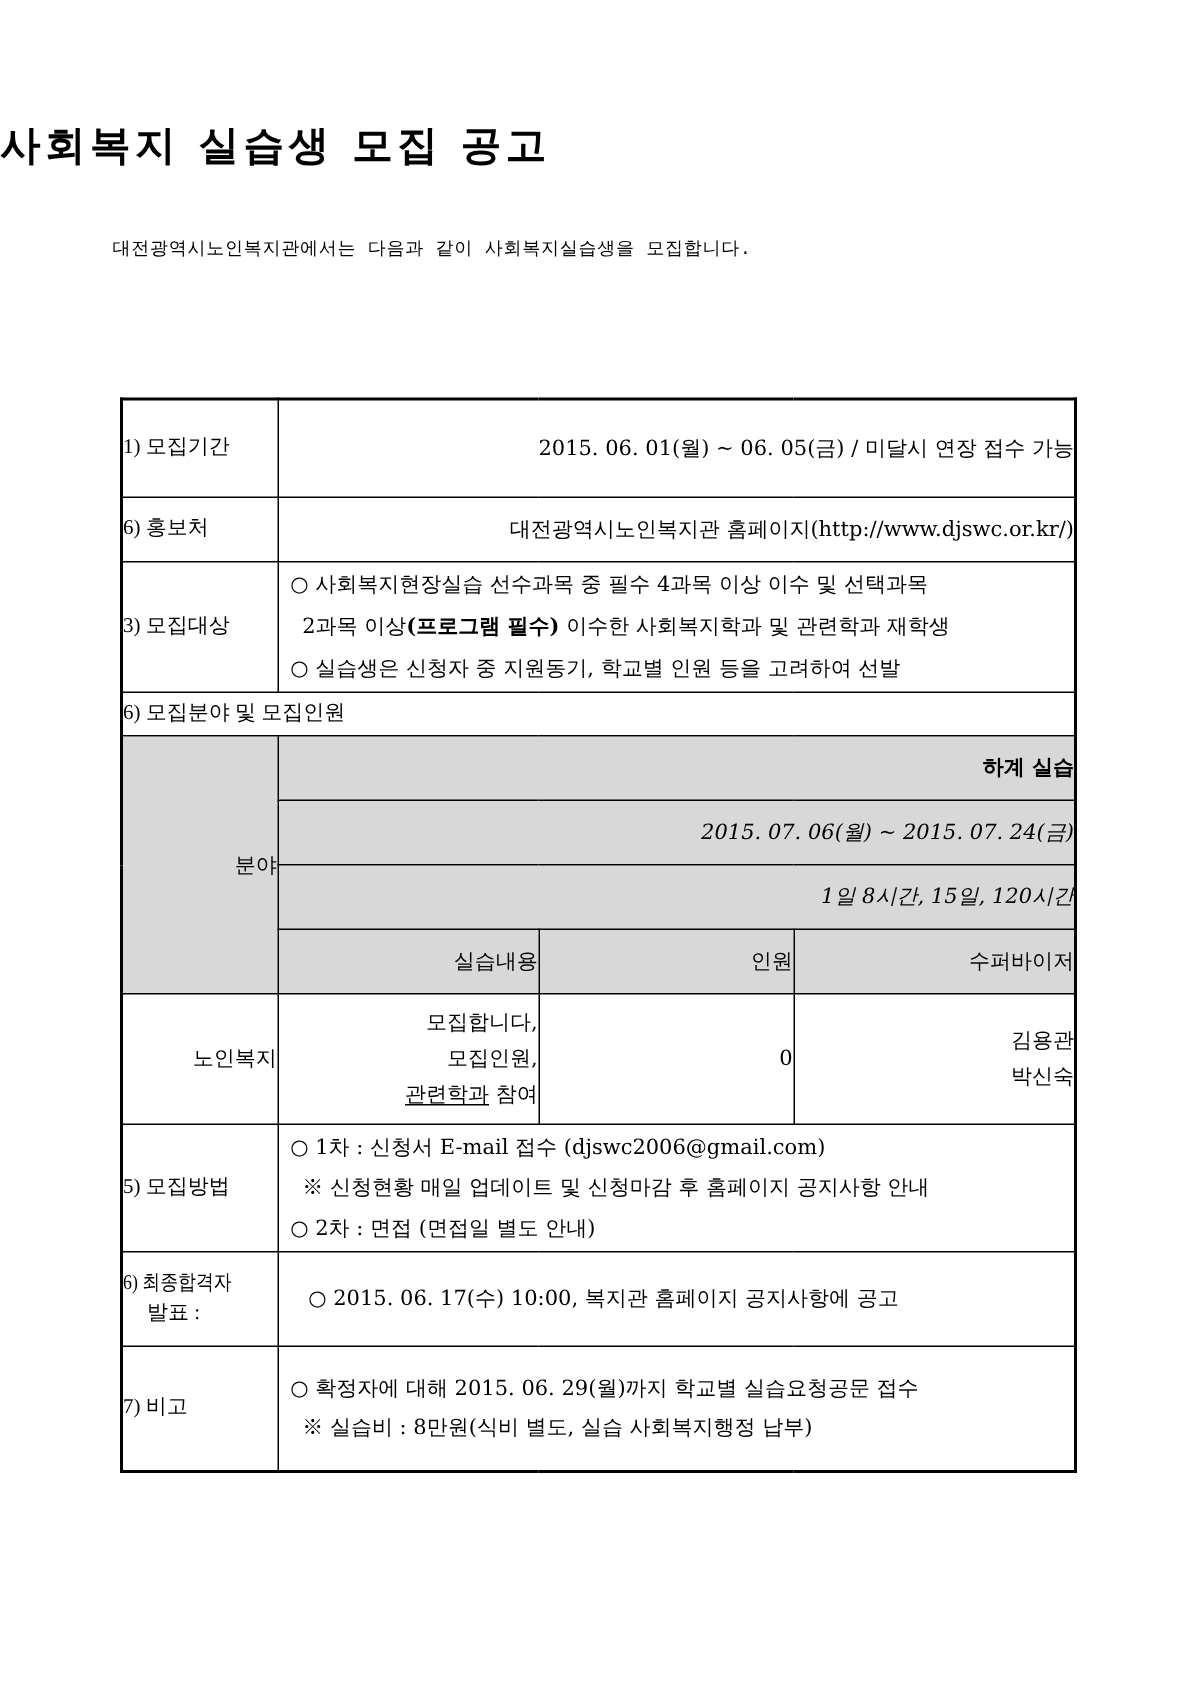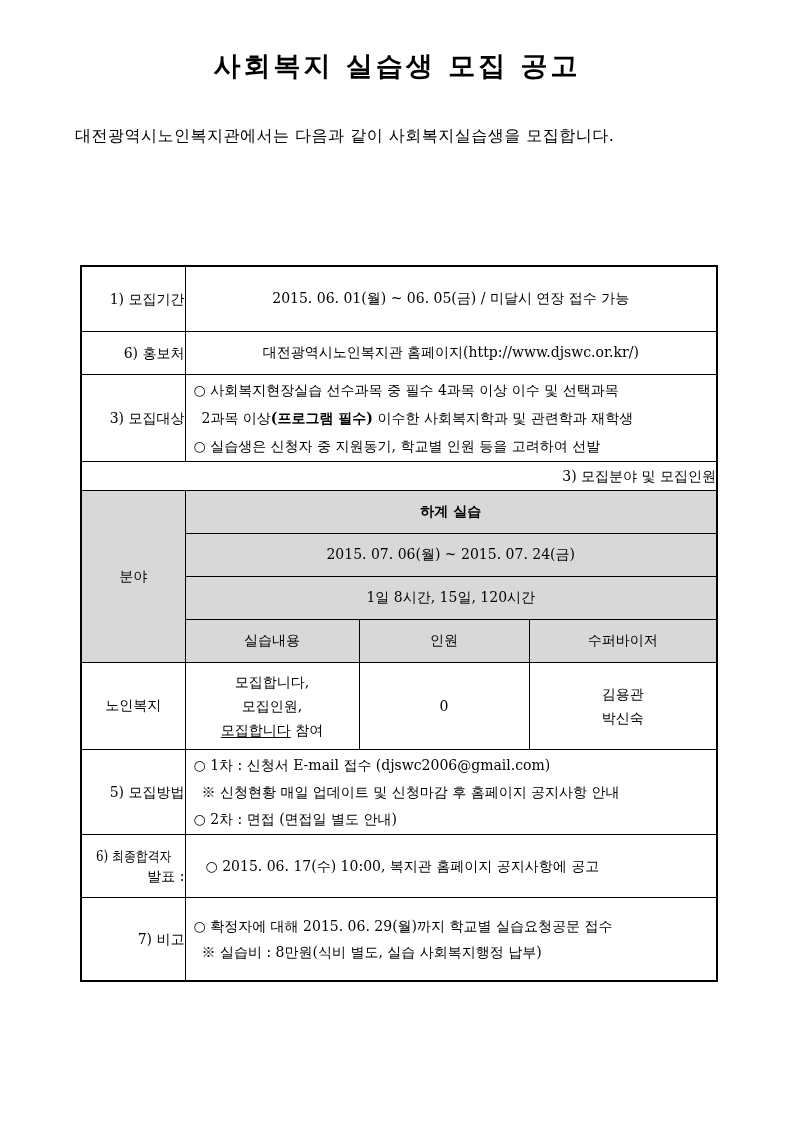--- a/index.html
+++ b/index.html
@@ -7,56 +7,56 @@
     position: relative;
     width: 794px;
     height: 1123px;
     background: #ffffff;
     color: #000000;
     font-family: "DejaVu Serif", "Liberation Serif", serif;
     overflow: hidden;
   }
   .doc-title {
     margin: 0;
-    padding-top: 48px;
-    text-align: center;
+    padding-top: 79px;
     font-size: 27px;
     font-weight: bold;
     letter-spacing: 3px;
   }
   .intro {
     margin: 42px 60px 0 75px;
-    font-size: 16px;
+    font-size: 12px;
     letter-spacing: 0.5px;
+    font-family: Liberation Mono, monospace;
   }
   table.notice {
     position: absolute;
     left: 80px;
     top: 265px;
     width: 636px;
     border-collapse: collapse;
     table-layout: fixed;
     border: 2px solid #000;
   }
   table.notice td {
     border: 1px solid #000;
     font-size: 14px;
     padding: 0;
     vertical-align: middle;
     overflow: hidden;
   }
-  .lbl { padding-left: 6px; text-align: right; line-height: 20px; }
-  .ctr { text-align: center; }
+  .lbl { padding-left: 6px; text-align: left; line-height: 20px; font-family: Liberation Serif, serif; }
+  .ctr { text-align: right; }
   .nowrap { white-space: nowrap; }
   .gray { background: var(--header-bg, #d8d8d8); }
   .bold { font-weight: bold; }
   .ul-text { text-decoration: underline; text-underline-offset: 2px; }
   
   .dot-bottom { border-bottom: 1px dotted #000; }
-  .dot-top    { border-top: 1px dotted #000; }
+  .dot-top    { border-top: 1px dotted #000; font-style: italic; }
   .dot-left   { border-left: 1px dotted #000; margin-left: 27px; }
   .dot-right  { border-right: 1px dotted #000; }
   .body-lines { padding: 4px 4px 4px 8px; line-height: 27px; }
   .body-lines .indent { padding-left: 8px; }
   .tight-lines { line-height: 24px; }
   .condensed { display: inline-block; transform: scaleX(0.85); transform-origin: 0 50%; white-space: nowrap; }
   .lbl2 { padding-left: 16px; }
 </style>
 </head>
 <body>
@@ -91,21 +91,21 @@
       <td colspan="3">
         <div class="body-lines" style="line-height:28px; padding-top:0; padding-bottom:0;">
           <div>○ 사회복지현장실습 선수과목 중 필수 4과목 이상 이수 및 선택과목</div>
           <div class="indent"><span>2과목 이상</span><span class="bold">(프로그램 필수)</span><span> 이수한 사회복지학과 및 관련학과 재학생</span></div>
           <div>○ 실습생은 신청자 중 지원동기, 학교별 인원 등을 고려하여 선발</div>
         </div>
       </td>
     </tr>
 
     <tr>
-      <td class="lbl" colspan="4" style="height:28px">3) 모집분야 및 모집인원</td>
+      <td class="lbl" colspan="4" style="height:28px">6) 모집분야 및 모집인원</td>
     </tr>
 
     <tr>
       <td class="ctr gray" rowspan="4">분야</td>
       <td class="ctr gray bold dot-bottom" colspan="3" style="height:42px">하계 실습</td>
     </tr>
     <tr>
       <td class="ctr gray dot-top dot-bottom nowrap" colspan="3" style="height:42px">2015. 07. 06(월) ~ 2015. 07. 24(금)</td>
     </tr>
     <tr>
@@ -115,21 +115,21 @@
       <td class="ctr gray dot-right" style="height:42px">실습내용</td>
       <td class="ctr gray dot-left dot-right">인원</td>
       <td class="ctr gray dot-left">수퍼바이저</td>
     </tr>
 
     <tr>
       <td class="ctr" style="height:86px">노인복지</td>
       <td class="ctr dot-right tight-lines">
         <div>모집합니다,</div>
         <div>모집인원,</div>
-        <div><span class="ul-text">모집합니다</span><span> 참여</span></div>
+        <div><span class="ul-text">관련학과</span><span> 참여</span></div>
       </td>
       <td class="ctr dot-left dot-right">0</td>
       <td class="ctr dot-left tight-lines">
         <div>김용관</div>
         <div>박신숙</div>
       </td>
     </tr>
 
     <tr>
       <td class="lbl" style="height:84px">5) 모집방법</td>

